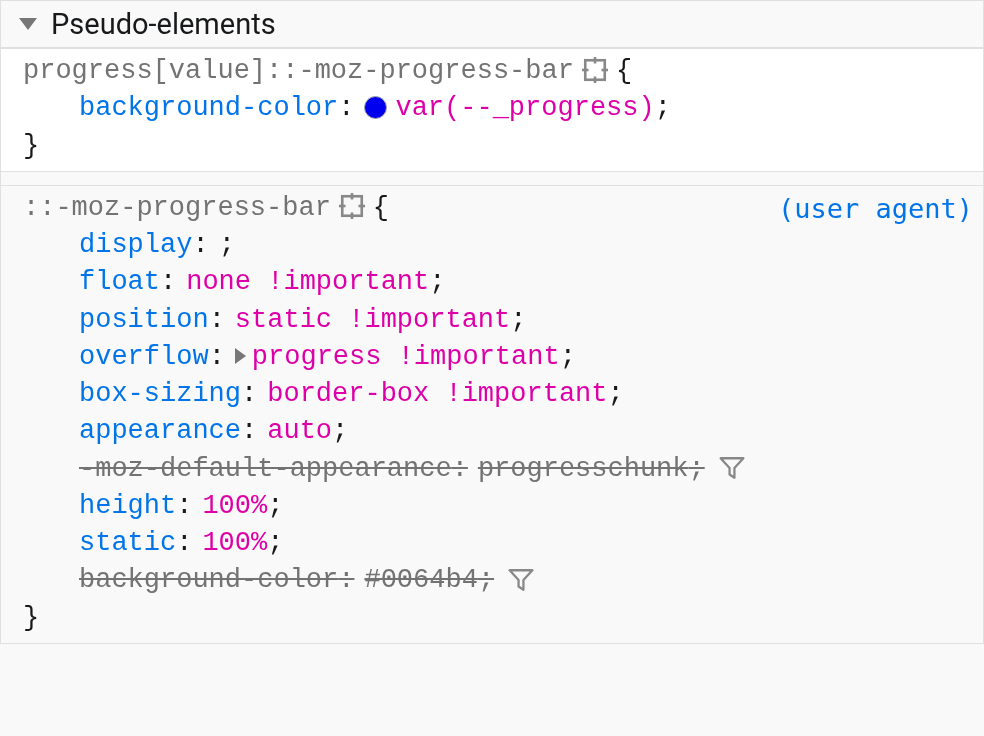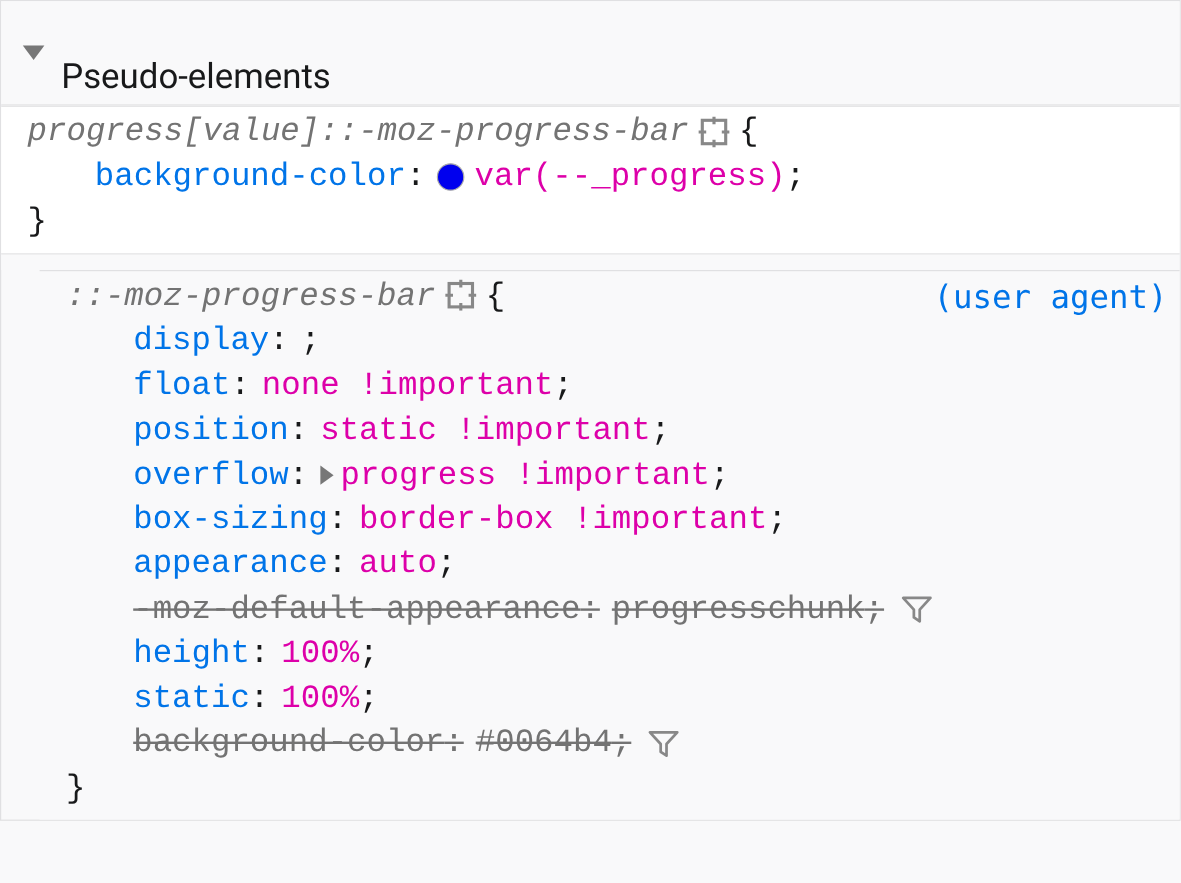--- a/index.html
+++ b/index.html
@@ -26,39 +26,38 @@
     border-left: 9px solid transparent;
     border-right: 9px solid transparent;
     border-top: 12px solid #777;
     margin-right: 14px;
     flex: 0 0 auto;
   }
   .section-title {
     font-size: 29px;
     color: #18191a;
     font-weight: 400;
-    margin-top: 40px;
   }
   .rule {
     background: #fff;
     border-top: 1px solid #e0e0e2;
     padding: 4px 10px 6px 22px;
     font-family: Menlo, Consolas, "Liberation Mono", monospace;
     font-size: 27px;
     line-height: 1.38;
     position: relative;
   }
-  .rule.ua { background: #f9f9fa; margin-left: 32px; }
+  .rule.ua { background: #f9f9fa; }
   .selector-line {
     display: flex;
     align-items: center;
     flex-wrap: nowrap;
     color: #737373;
   }
-  .selector-text { color: #737373; font-style: italic; }
+  .selector-text { color: #737373; }
   .brace { color: #18191a; margin: 0 2px; }
   .source-link {
     margin-left: auto;
     color: #0074e8;
     font-family: Menlo, Consolas, monospace;
     white-space: nowrap;
   }
   .decls { padding-left: 56px; }
   .decl {
     display: flex;

